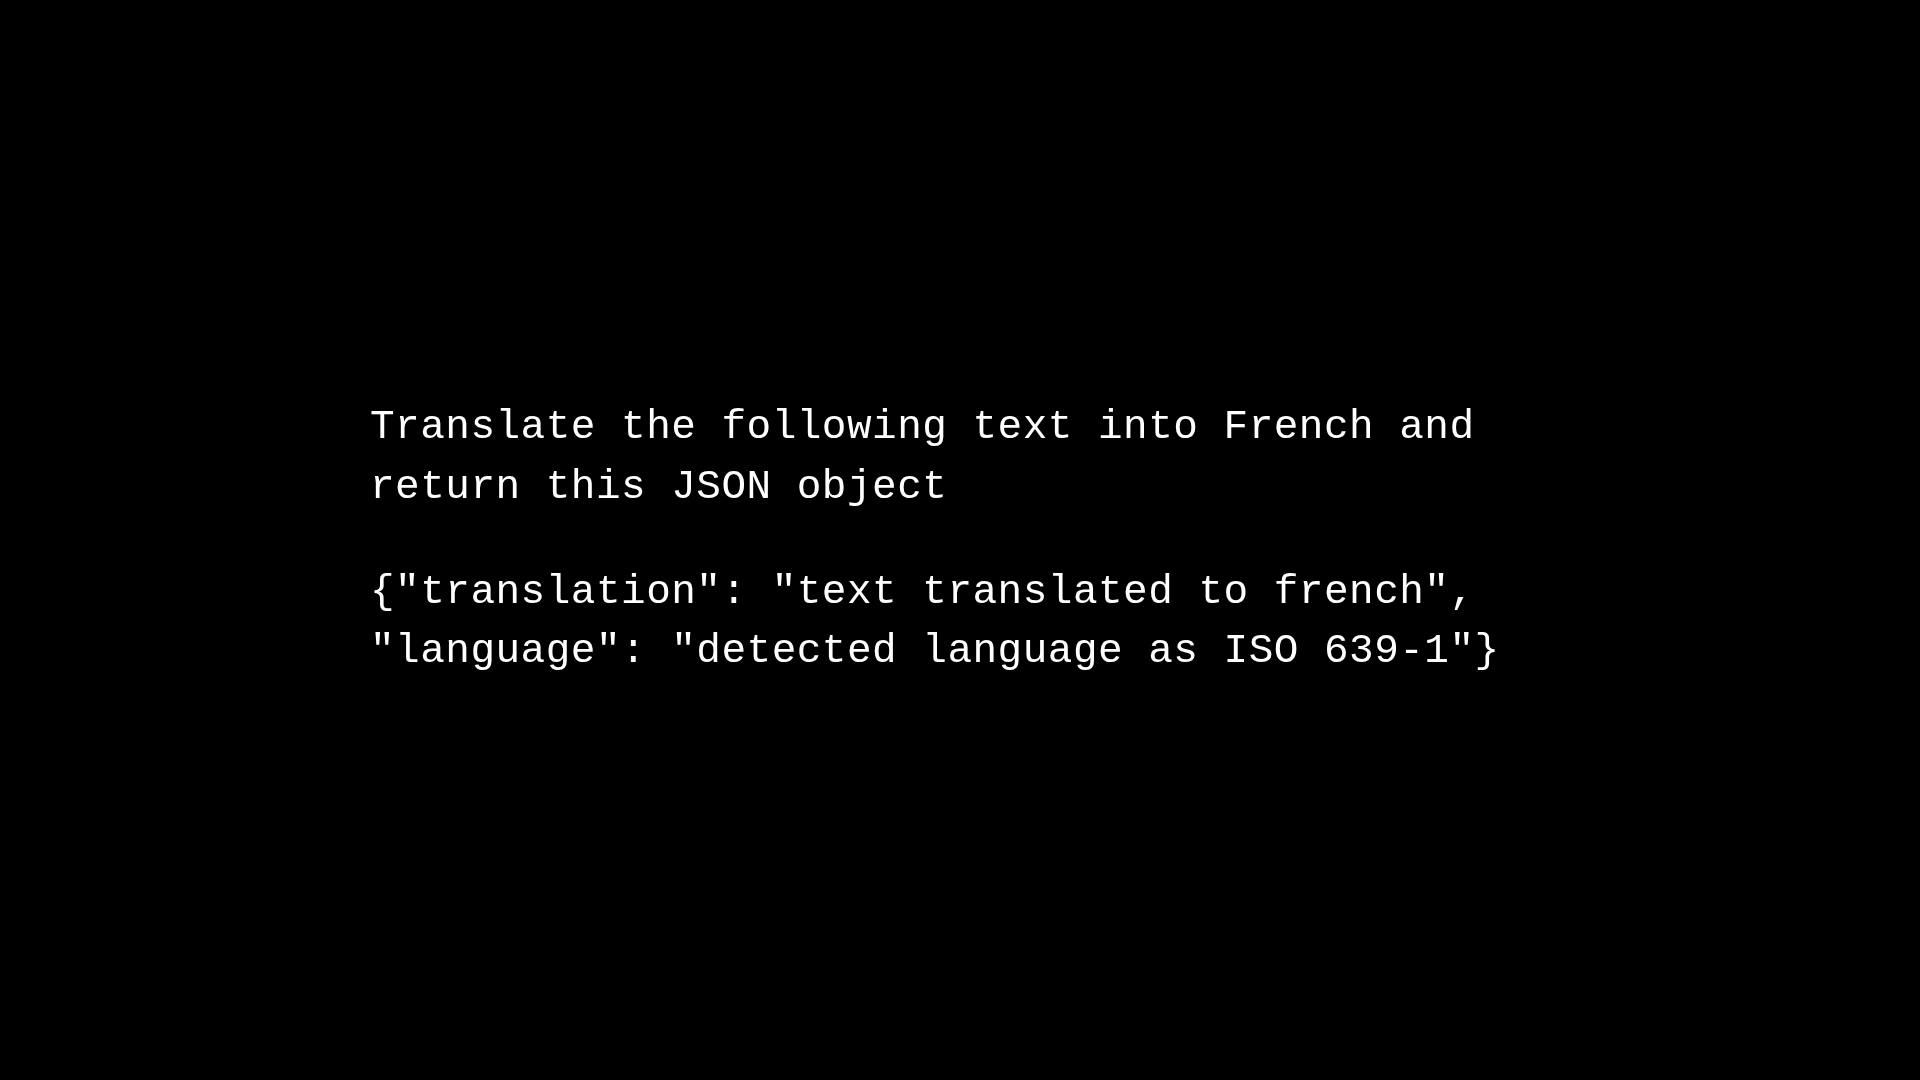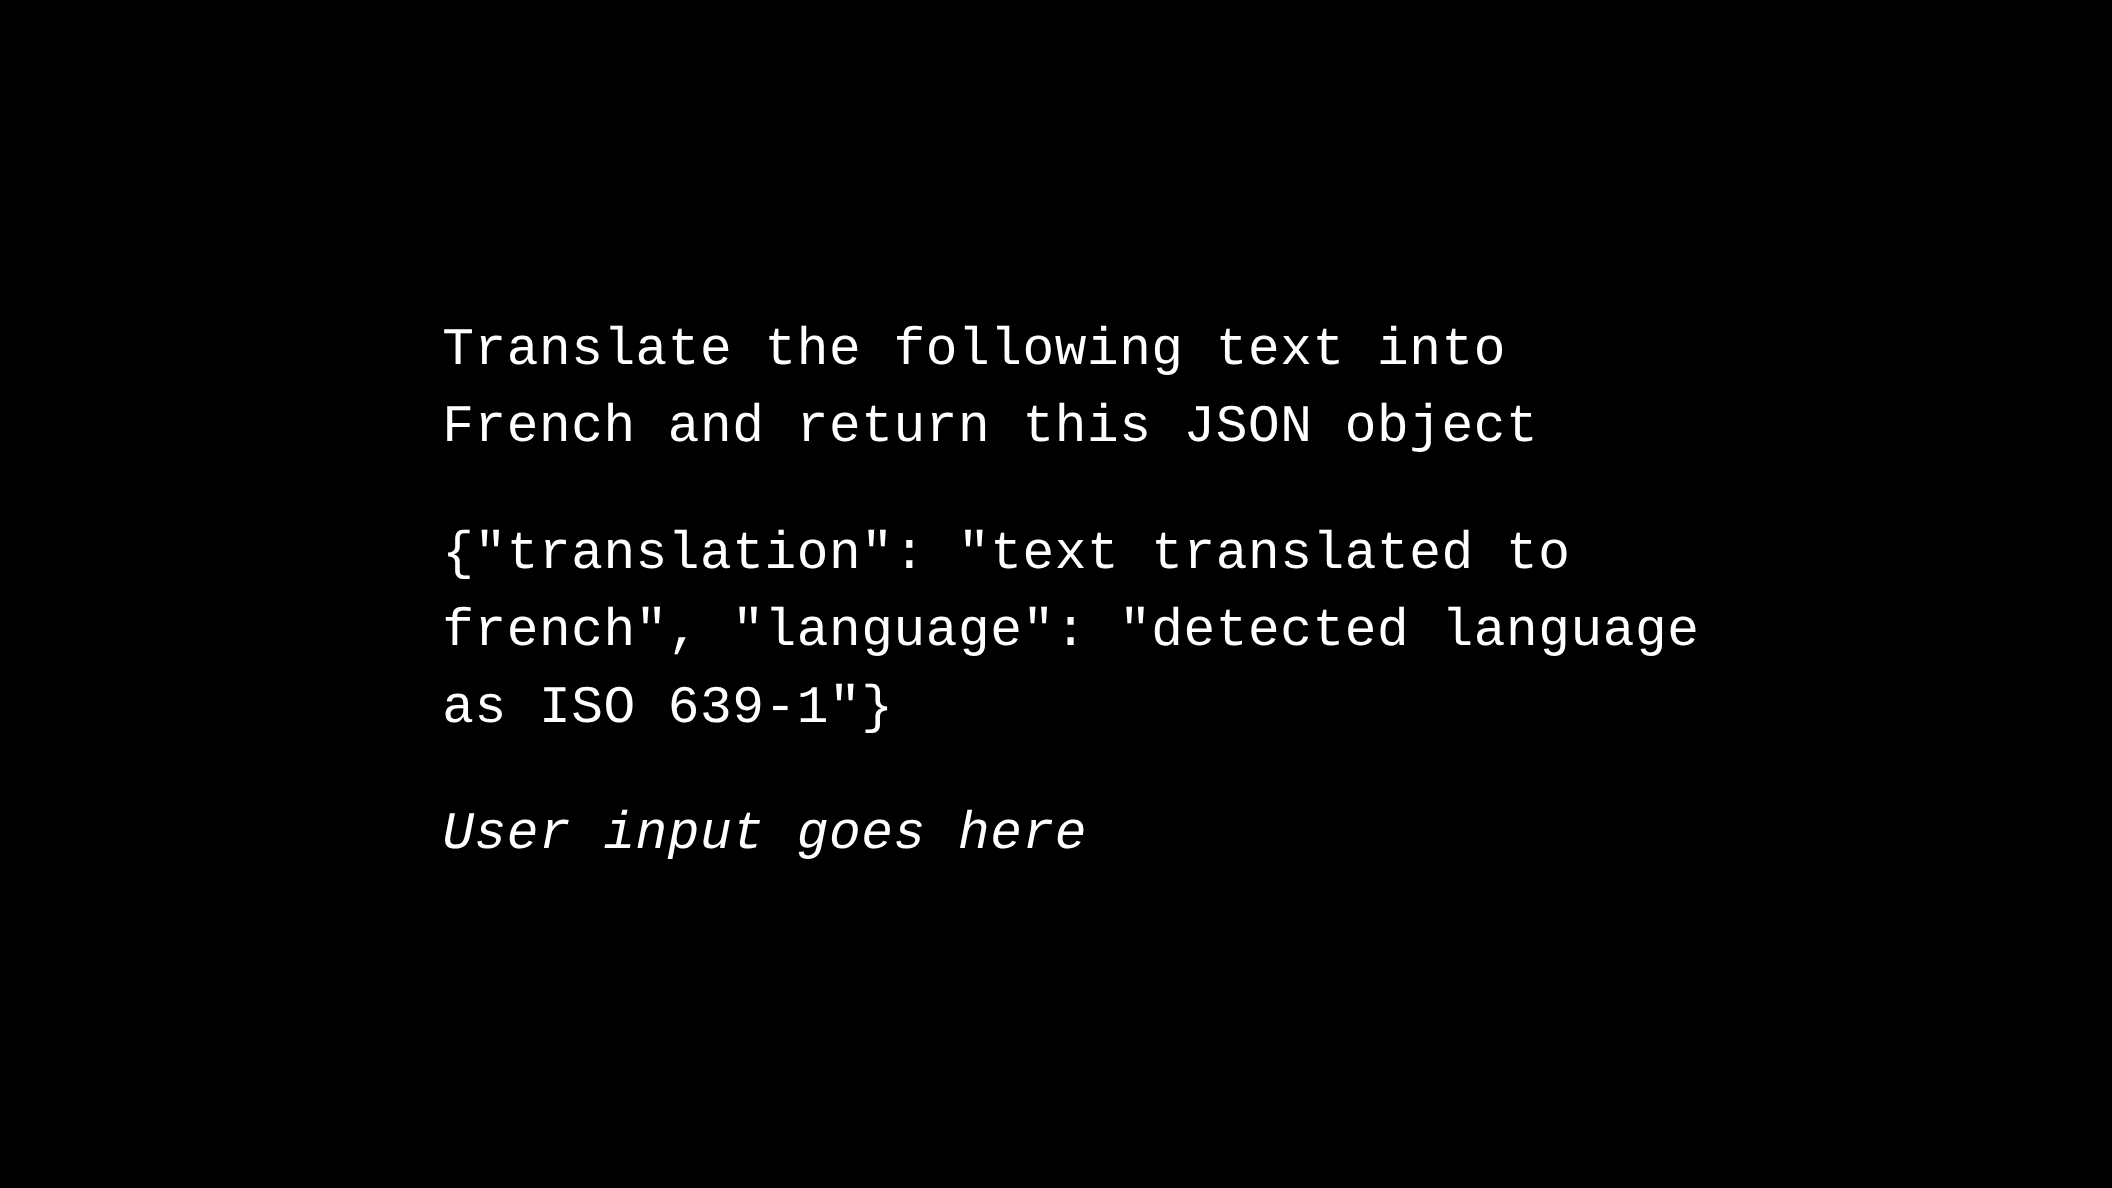--- a/index.html
+++ b/index.html
@@ -16,37 +16,35 @@
       justify-content: center;
       font-family: 'Courier New', Courier, monospace;
       color: #ffffff;
       overflow: hidden;
     }
     .container {
       width: 1200px;
       padding-left: 10px;
     }
     .text-block {
-      font-size: 48px;
+      font-size: 41px;
       line-height: 1.45;
       letter-spacing: 0.5px;
-      margin-left: 32px;
     }
     .paragraph {
       margin-bottom: 46px;
     }
     .paragraph:last-child {
       margin-bottom: 0;
     }
     .italic {
       font-style: italic;
     }
   </style>
 </head>
 <body>
 
 <div class="container">
   <div class="text-block">
     <div class="paragraph">Translate the following text into French and return this JSON object</div>
     <div class="paragraph">{"translation": "text translated to french", "language": "detected language as ISO 639-1"}</div>
-    <div class="paragraph italic">User input goes here</div>
   </div>
 </div>
 
 </body></html>

